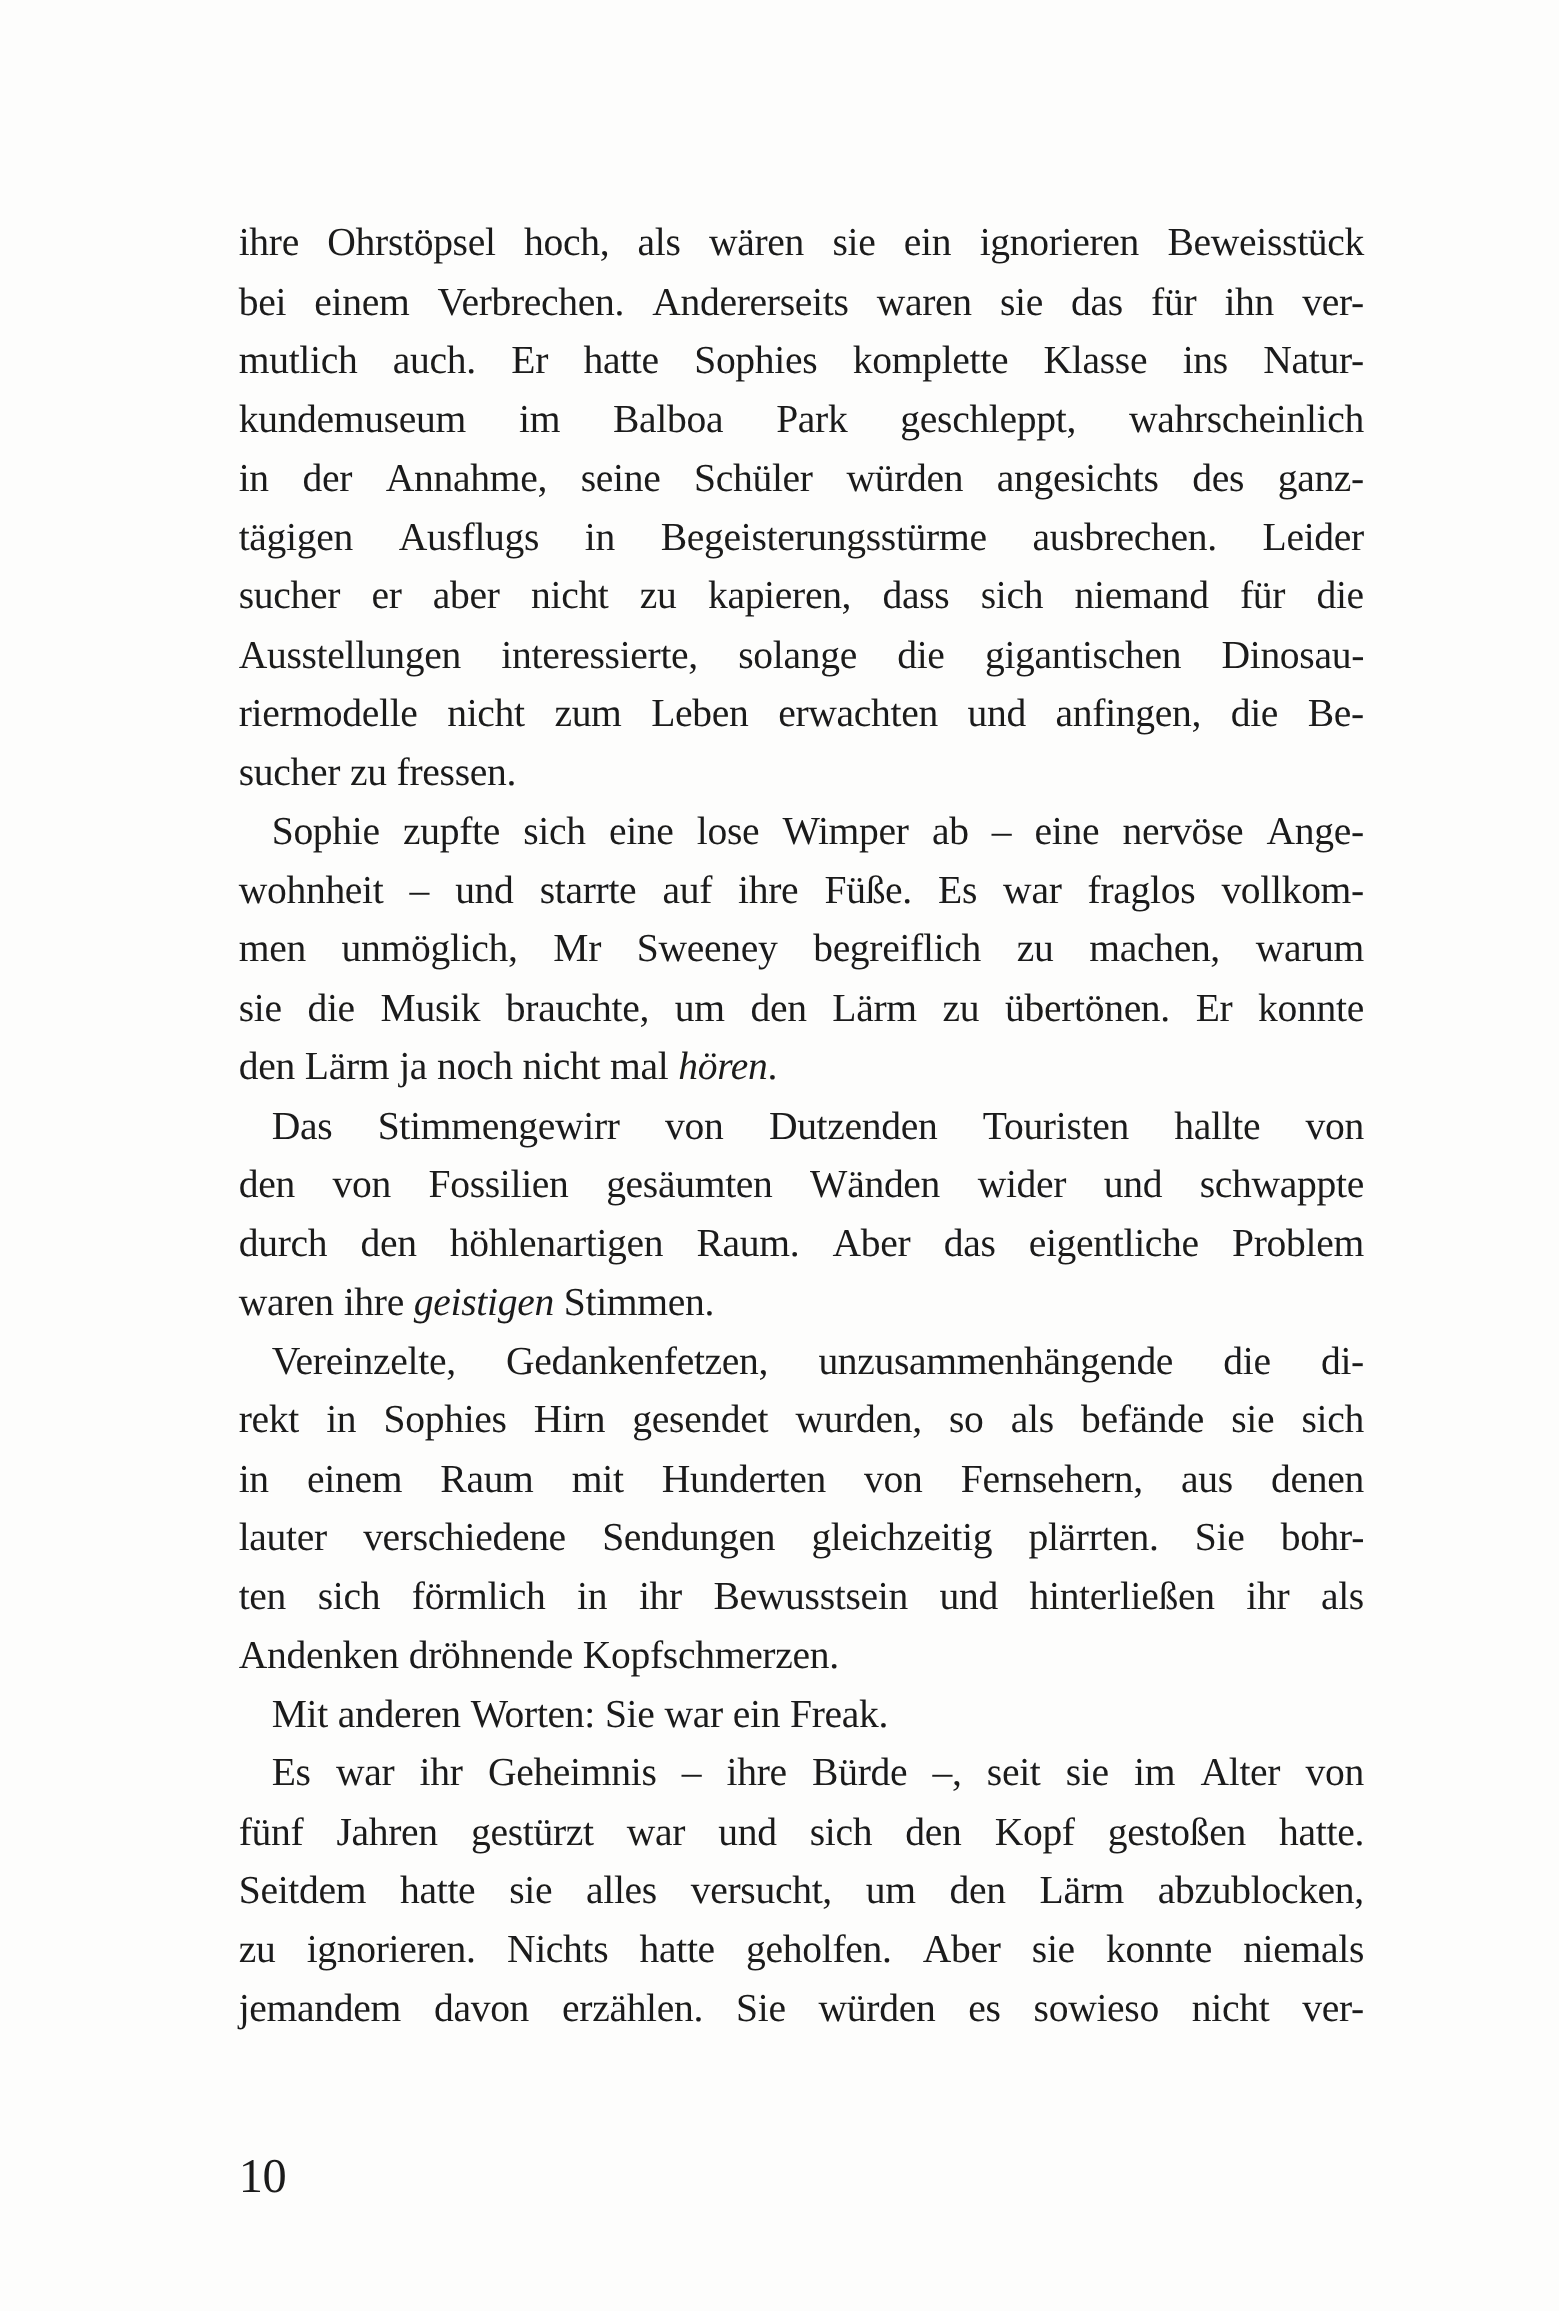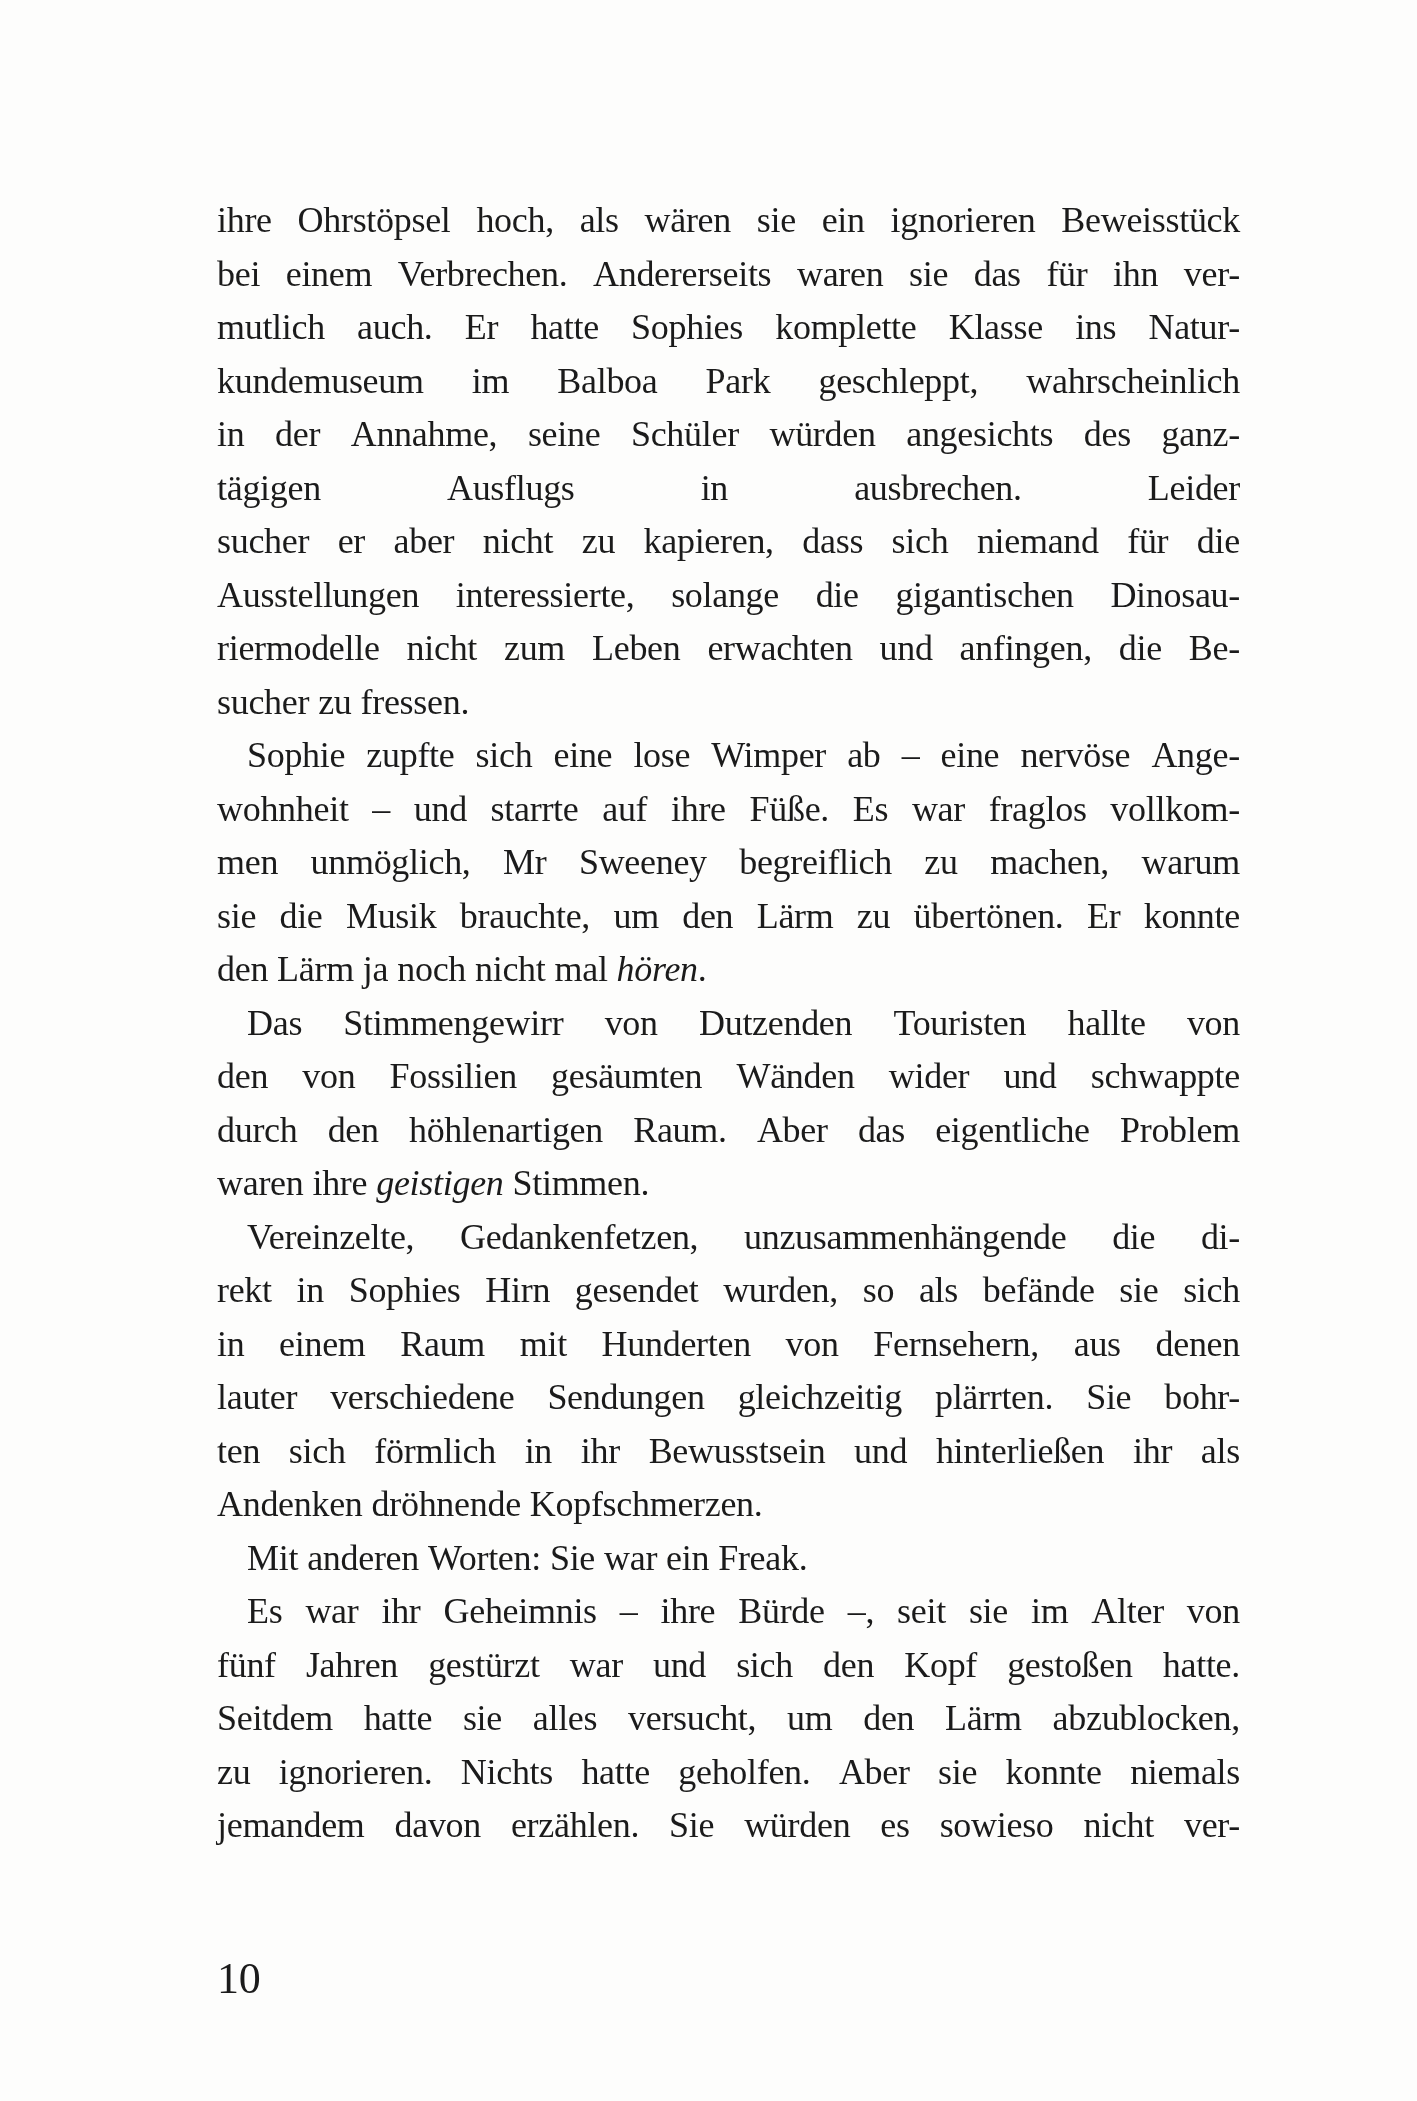--- a/index.html
+++ b/index.html
@@ -116,20 +116,21 @@
           <span class="w"><span>Schüler</span></span>
           <span class="w"><span>würden</span></span>
           <span class="w"><span>angesichts</span></span>
           <span class="w"><span>des</span></span>
           <span class="w"><span>ganz-</span></span>
         </div>
         <div class="line">
           <span class="w"><span>tägigen</span></span>
           <span class="w"><span>Ausflugs</span></span>
           <span class="w"><span>in</span></span>
+          <span class="w"><span>Begeisterungsstürme</span></span>
           <span class="w"><span>ausbrechen.</span></span>
           <span class="w"><span>Leider</span></span>
         </div>
         <div class="line">
           <span class="w"><span>sucher</span></span>
           <span class="w"><span>er</span></span>
           <span class="w"><span>aber</span></span>
           <span class="w"><span>nicht</span></span>
           <span class="w"><span>zu</span></span>
           <span class="w"><span>kapieren,</span></span>

